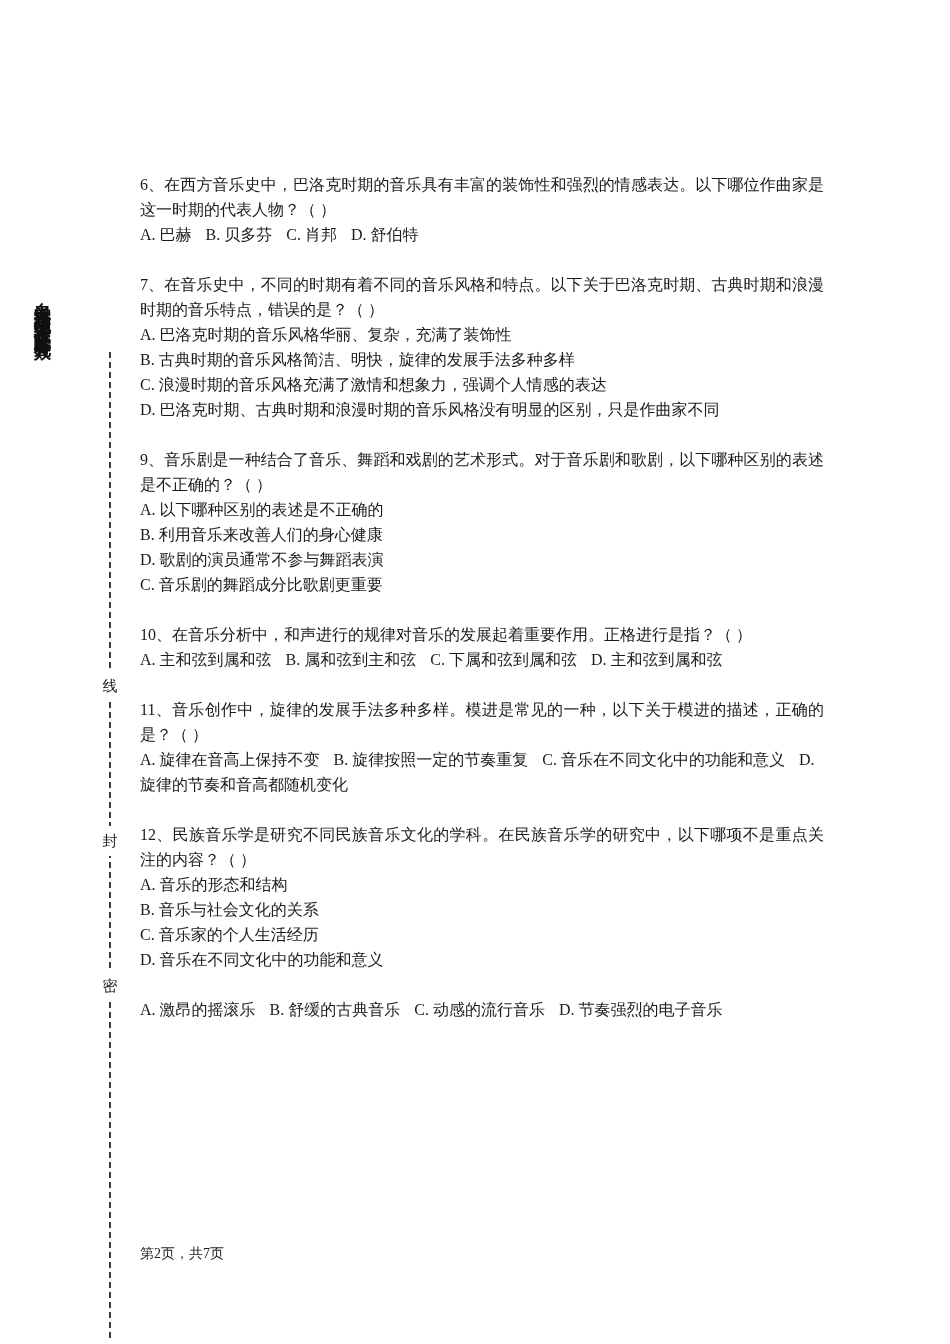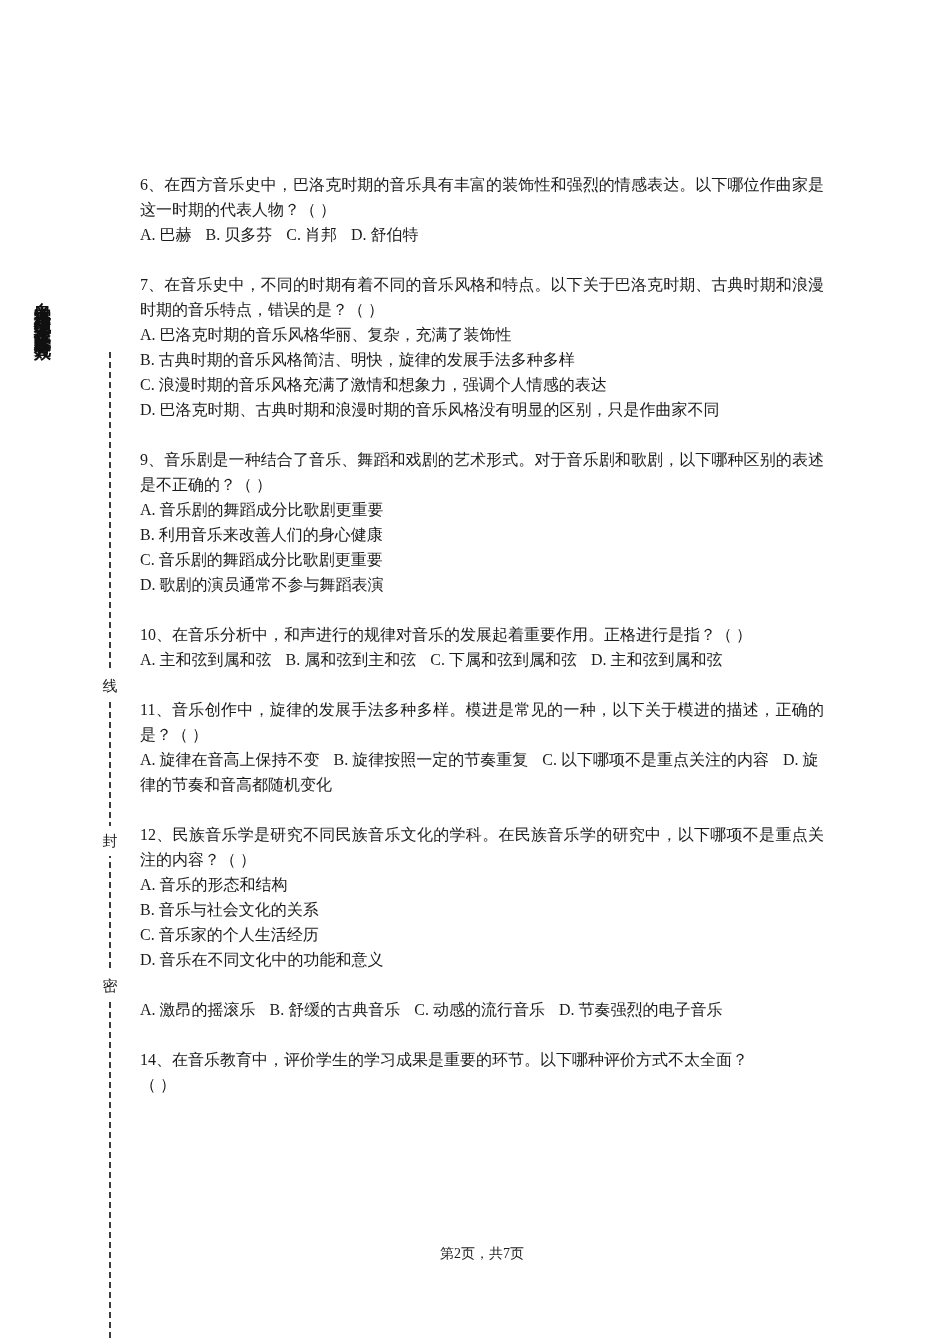--- a/index.html
+++ b/index.html
@@ -37,21 +37,21 @@
     position:absolute; left:100px; width:20px;
     text-align:center; background:#ffffff;
     font-size:15px; line-height:22px; padding:4px 0;
     color:#1b1b1b; z-index:1;
   }
   .seal-char.pos-line { top:671px; }
   .seal-char.pos-seal { top:826px; }
   .seal-char.pos-secret { top:971px; }
   .footer {
     position:absolute; left:140px; width:684px; top:1245px;
-    text-align:center; font-size:14px; color:#1b1b1b;
+    text-align:left; font-size:14px; color:#1b1b1b;
   }
 </style>
 </head>
 <body>
 
 <div class="side-warning">自觉遵守考场纪律如考试作弊此答卷无效</div>
 
 <div class="seal-line"></div>
 <span class="seal-char pos-line">线</span>
 <span class="seal-char pos-seal">封</span>
@@ -72,58 +72,54 @@
       <span class="opt">A. 巴洛克时期的音乐风格华丽、复杂，充满了装饰性</span>
         <span class="opt">B. 古典时期的音乐风格简洁、明快，旋律的发展手法多种多样</span>
         <span class="opt">C. 浪漫时期的音乐风格充满了激情和想象力，强调个人情感的表达</span>
         <span class="opt">D. 巴洛克时期、古典时期和浪漫时期的音乐风格没有明显的区别，只是作曲家不同</span>
     </div>
   </div>
 
   <div class="q">
     <div class="stem">9、音乐剧是一种结合了音乐、舞蹈和戏剧的艺术形式。对于音乐剧和歌剧，以下哪种区别的表述是不正确的？（ ）</div>
     <div class="opts-block">
-      <span class="opt">A. 音乐剧的舞蹈成分比歌剧更重要</span>
+      <span class="opt">A. 以下哪种区别的表述是不正确的</span>
         <span class="opt">B. 利用音乐来改善人们的身心健康</span>
+        <span class="opt">D. 歌剧的演员通常不参与舞蹈表演</span>
         <span class="opt">C. 音乐剧的舞蹈成分比歌剧更重要</span>
-        <span class="opt">D. 歌剧的演员通常不参与舞蹈表演</span>
     </div>
   </div>
 
 
   <div class="q">
     <div class="stem">10、在音乐分析中，和声进行的规律对音乐的发展起着重要作用。正格进行是指？（ ）</div>
     <div class="opts-inline">
       <span class="opt">A. 主和弦到属和弦</span><span class="opt">B. 属和弦到主和弦</span><span class="opt">C. 下属和弦到属和弦</span><span class="opt">D. 主和弦到属和弦</span>
     </div>
   </div>
 
   <div class="q">
     <div class="stem">11、音乐创作中，旋律的发展手法多种多样。模进是常见的一种，以下关于模进的描述，正确的是？（ ）</div>
     <div class="opts-inline">
-      <span class="opt">A. 旋律在音高上保持不变</span><span class="opt">B. 旋律按照一定的节奏重复</span><span class="opt">C. 以下哪项不是重点关注的内容</span><span class="opt">D. 旋律的节奏和音高都随机变化</span>
+      <span class="opt">A. 旋律在音高上保持不变</span><span class="opt">B. 旋律按照一定的节奏重复</span><span class="opt">C. 音乐在不同文化中的功能和意义</span><span class="opt">D. 旋律的节奏和音高都随机变化</span>
     </div>
   </div>
 
   <div class="q">
     <div class="stem">12、民族音乐学是研究不同民族音乐文化的学科。在民族音乐学的研究中，以下哪项不是重点关注的内容？（ ）</div>
     <div class="opts-block">
       <span class="opt">A. 音乐的形态和结构</span>
         <span class="opt">B. 音乐与社会文化的关系</span>
         <span class="opt">C. 音乐家的个人生活经历</span>
         <span class="opt">D. 音乐在不同文化中的功能和意义</span>
     </div>
   </div>
 
   <div class="q">
     <div class="opts-inline">
       <span class="opt">A. 激昂的摇滚乐</span><span class="opt">B. 舒缓的古典音乐</span><span class="opt">C. 动感的流行音乐</span><span class="opt">D. 节奏强烈的电子音乐</span>
     </div>
   </div>
 
-  <div class="q">
-    <div class="stem">14、在音乐教育中，评价学生的学习成果是重要的环节。以下哪种评价方式不太全面？</div>
-    <div class="blank-line">（ ）</div>
-  </div>
 
 </div>
 
 <div class="footer">第2页，共7页</div>
 
 </body></html>

